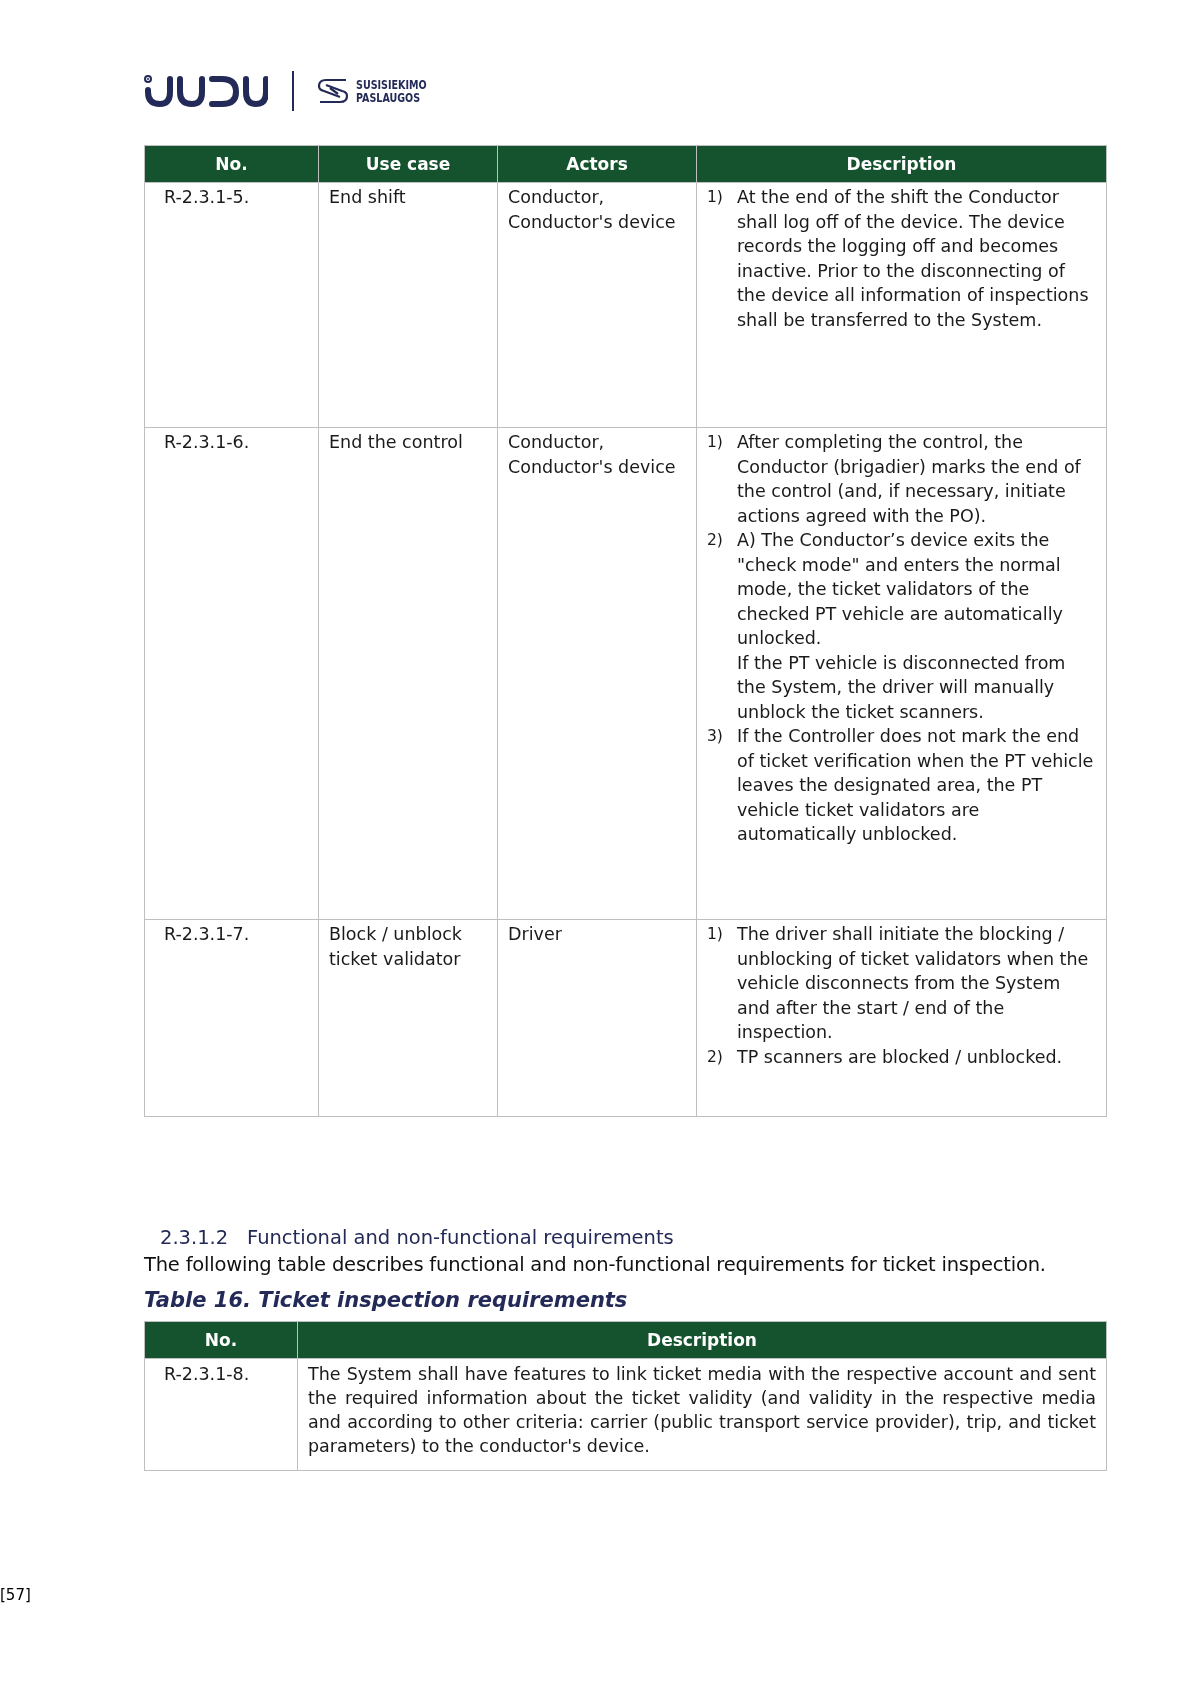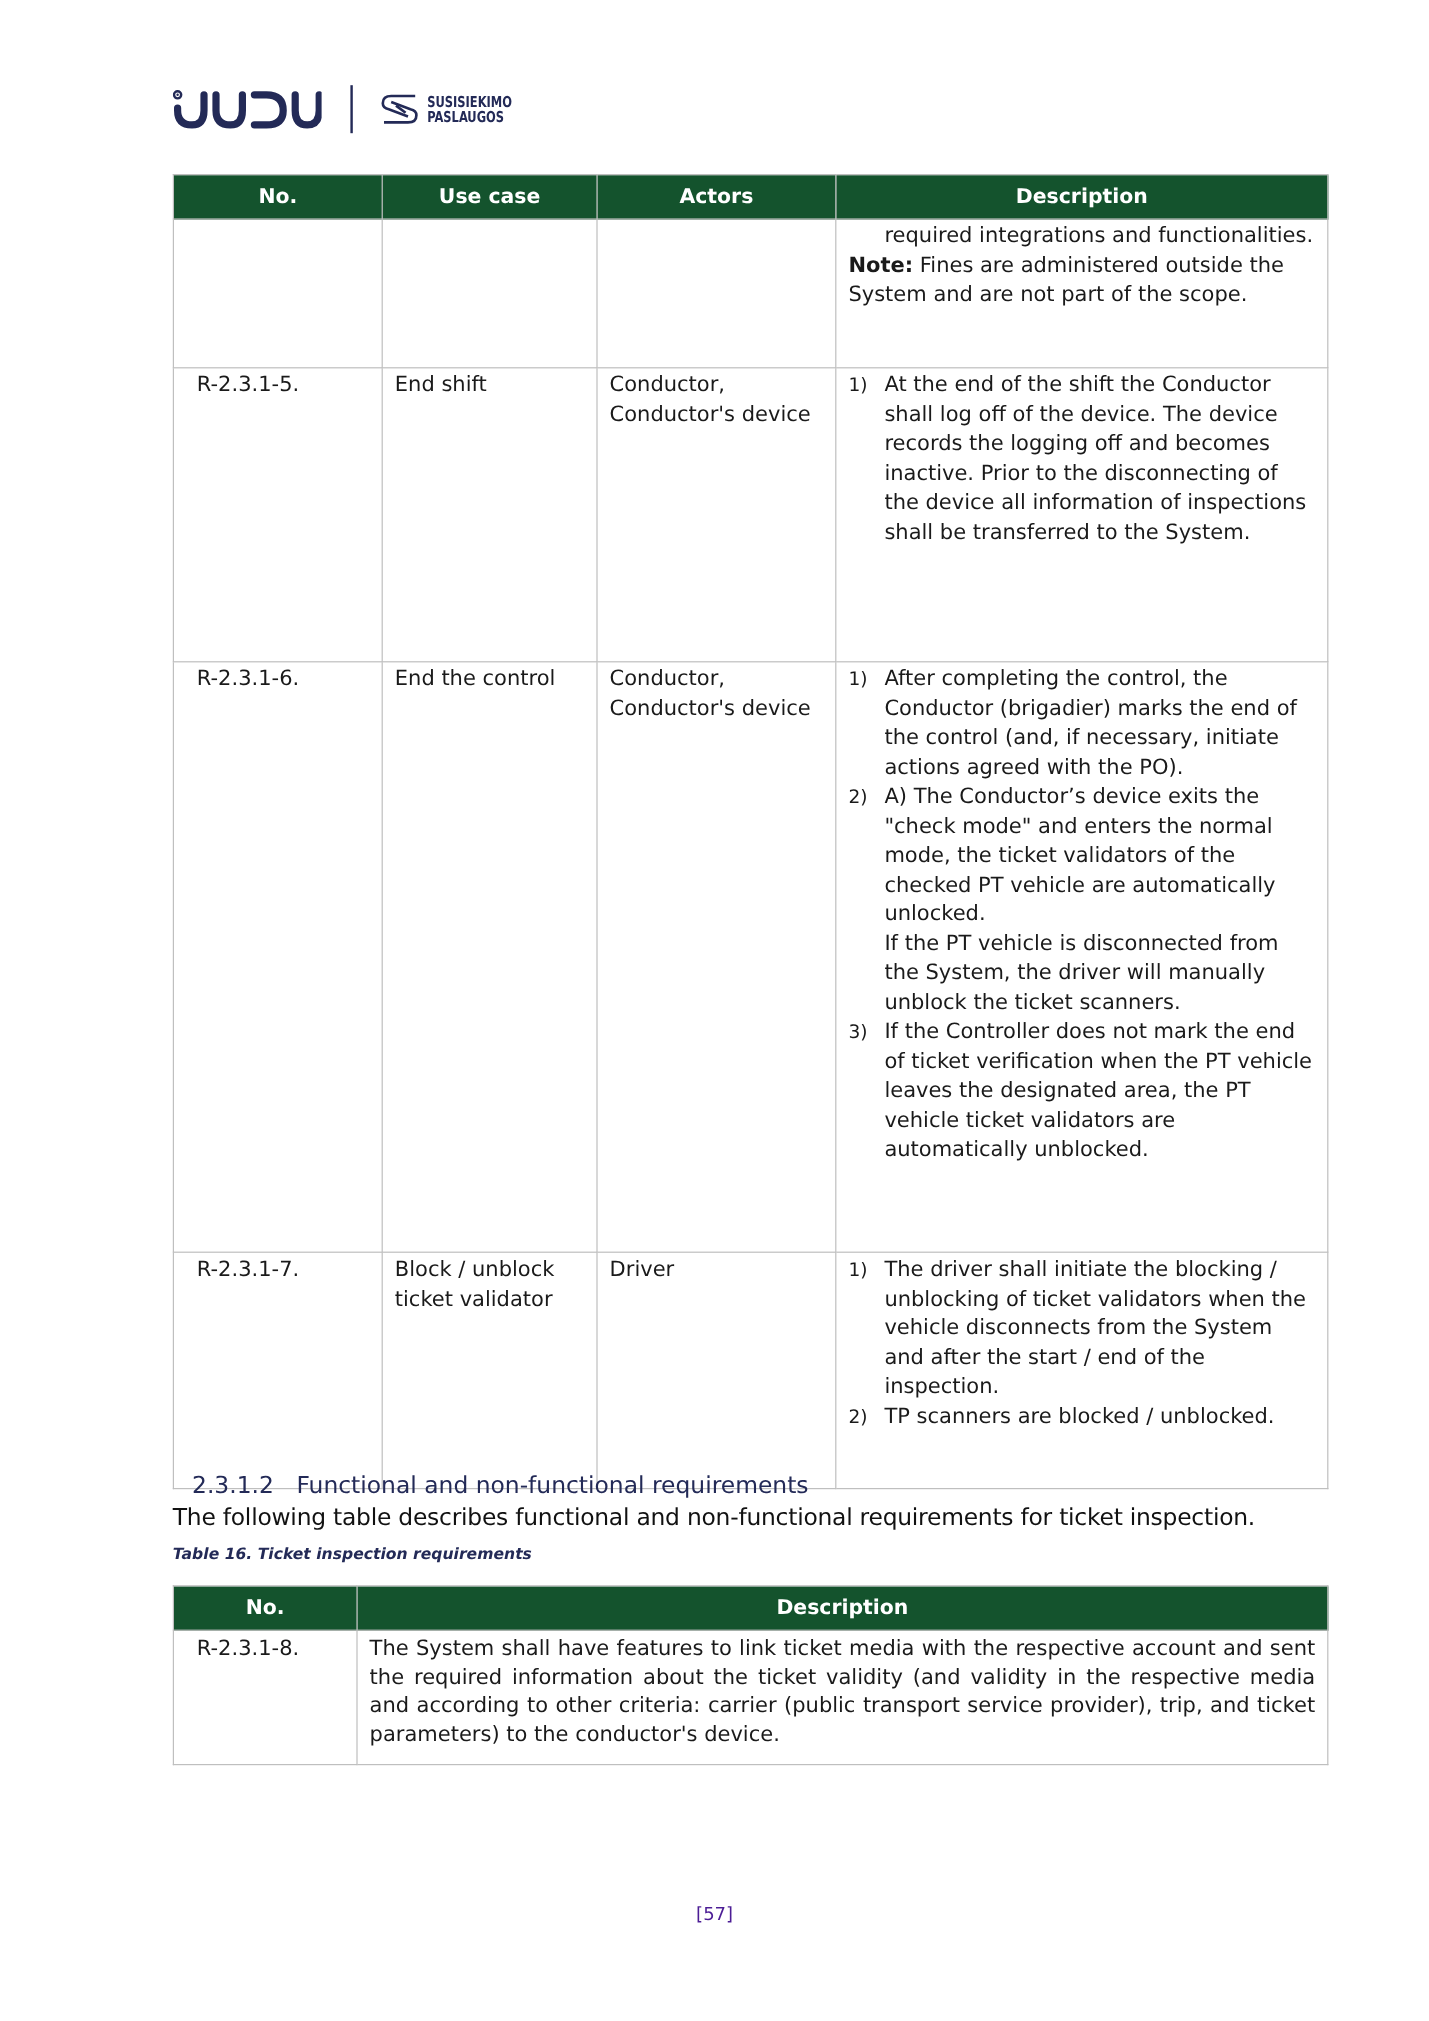--- a/index.html
+++ b/index.html
@@ -24,29 +24,29 @@
   .c-desc { padding: 2px 8px 0 10px; }
   .item { display: flex; }
   .num { width: 30px; flex: none; font-size: 15.5px; }
   .txt { flex: 1; }
   .cont { padding-left: 30px; }
   .note b { font-weight: bold; }
 
   .heading { position: absolute; left: 144px; top: 1226px; font-size: 19.5px; color: #232a57; }
   .heading .hn { display: inline-block; width: 87px; margin-left: 16px; }
   .intro { position: absolute; left: 144px; top: 1253px; font-size: 19.5px; color: #111; white-space: nowrap; letter-spacing: -0.2px; }
-  .caption { position: absolute; left: 144px; top: 1288px; font-size: 13px; color: #232a57; font-weight: bold; font-style: italic; }
+  .caption { position: absolute; left: 144px; top: 1288px; font-size: 21px; color: #232a57; font-weight: bold; font-style: italic; }
 
   .t2 { top: 1321px; width: 962px; }
   .t2 td { font-size: 17.5px; line-height: 24px; }
   .t2 .c-no2 { padding: 3px 0 0 19px; }
   .t2 .c-d2 { padding: 3px 10px 0 10px; text-align: justify; }
 
-  .pagenum { position: absolute; left: 0; width: 1191px; top: 1586px; text-align: center;
-             font-size: 15px; color: #4c1d95; }
+  .pagenum { position: absolute; left: 0; width: 1191px; top: 1586px; 
+             font-size: 15px; color: #000000; }
 </style>
 </head>
 <body>
 
 <div class="logo">
   <div class="logo-judu">
     <svg width="124" height="34" viewBox="0 0 124 34">
       <g fill="none" stroke="#232a57" stroke-width="6" stroke-linecap="round">
         <circle cx="4" cy="5" r="1" fill="#232a57"></circle>
         <path d="M4 16 V18 Q4 30 16 30 Q26 30 26 18 V5"></path>
@@ -81,29 +81,20 @@
   </colgroup>
   <thead>
     <tr>
       <th>No.</th>
       <th>Use case</th>
       <th>Actors</th>
       <th>Description</th>
     </tr>
   </thead>
   <tbody>
-    <tr style="height:124px">
-      <td></td>
-      <td></td>
-      <td></td>
-      <td class="c-desc">
-        <div class="cont">required integrations and functionalities.</div>
-        <div class="note"><b>Note:</b><span> Fines are administered outside the System and are not part of the scope.</span></div>
-      </td>
-    </tr>
     <tr style="height:245px">
       <td class="c-no">R-2.3.1-5.</td>
       <td class="c-uc">End shift</td>
       <td class="c-ac">Conductor, Conductor's device</td>
       <td class="c-desc">
         <div class="item">
             <span class="num">1)</span>
             <span class="txt">At the end of the shift the Conductor shall log off of the device. The device records the logging off and becomes inactive. Prior to the disconnecting of the device all information of inspections shall be transferred to the System.</span>
           </div>
       </td>

